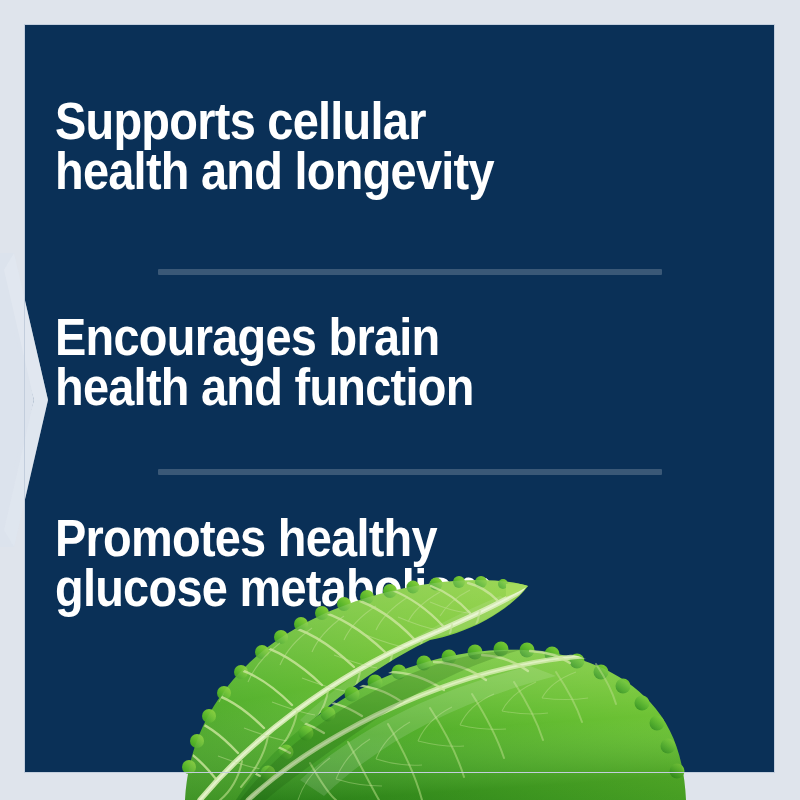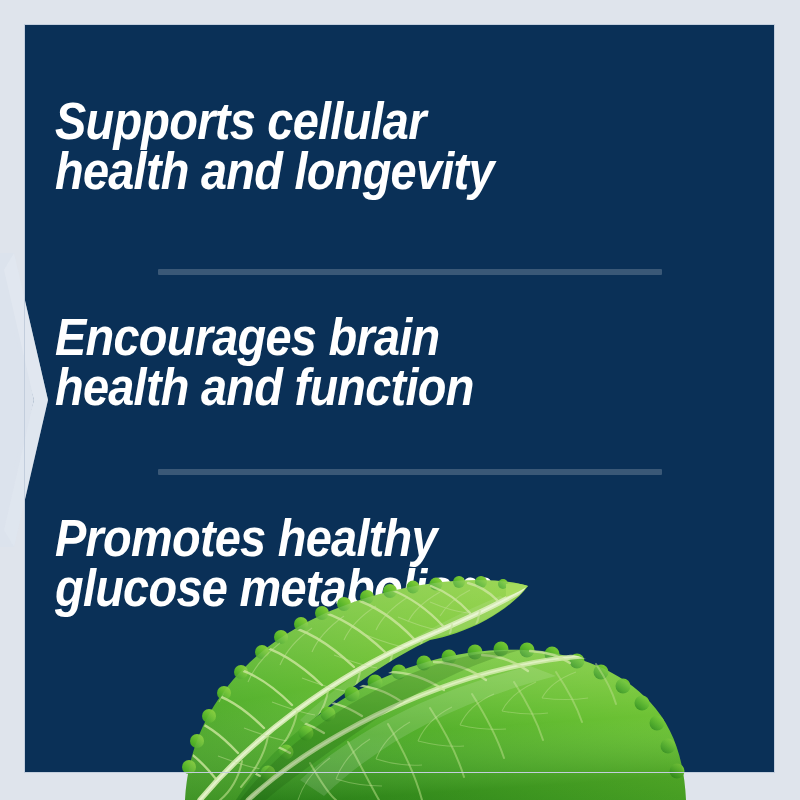--- a/index.html
+++ b/index.html
@@ -96,21 +96,21 @@
     width:800px; height:800px;
     z-index:5;
     pointer-events:none;
   }
 
   
 </style>
 </head>
 <body>
 
-<div id="stage" style="background: rgb(223, 228, 236); font-style: italic;">
+<div id="stage" style="background: rgb(223, 228, 236);">
 
   <div id="card" style="background: rgb(10, 48, 87);">
 
     <div class="benefit" id="benefit-0" style="color: rgb(255, 255, 255);">
       <span class="ln">Supports cellular</span>
       <span class="ln">health and longevity</span>
     </div>
 
     <div class="divider" id="divider-0" style="background: rgb(58, 88, 119);"></div>
 

